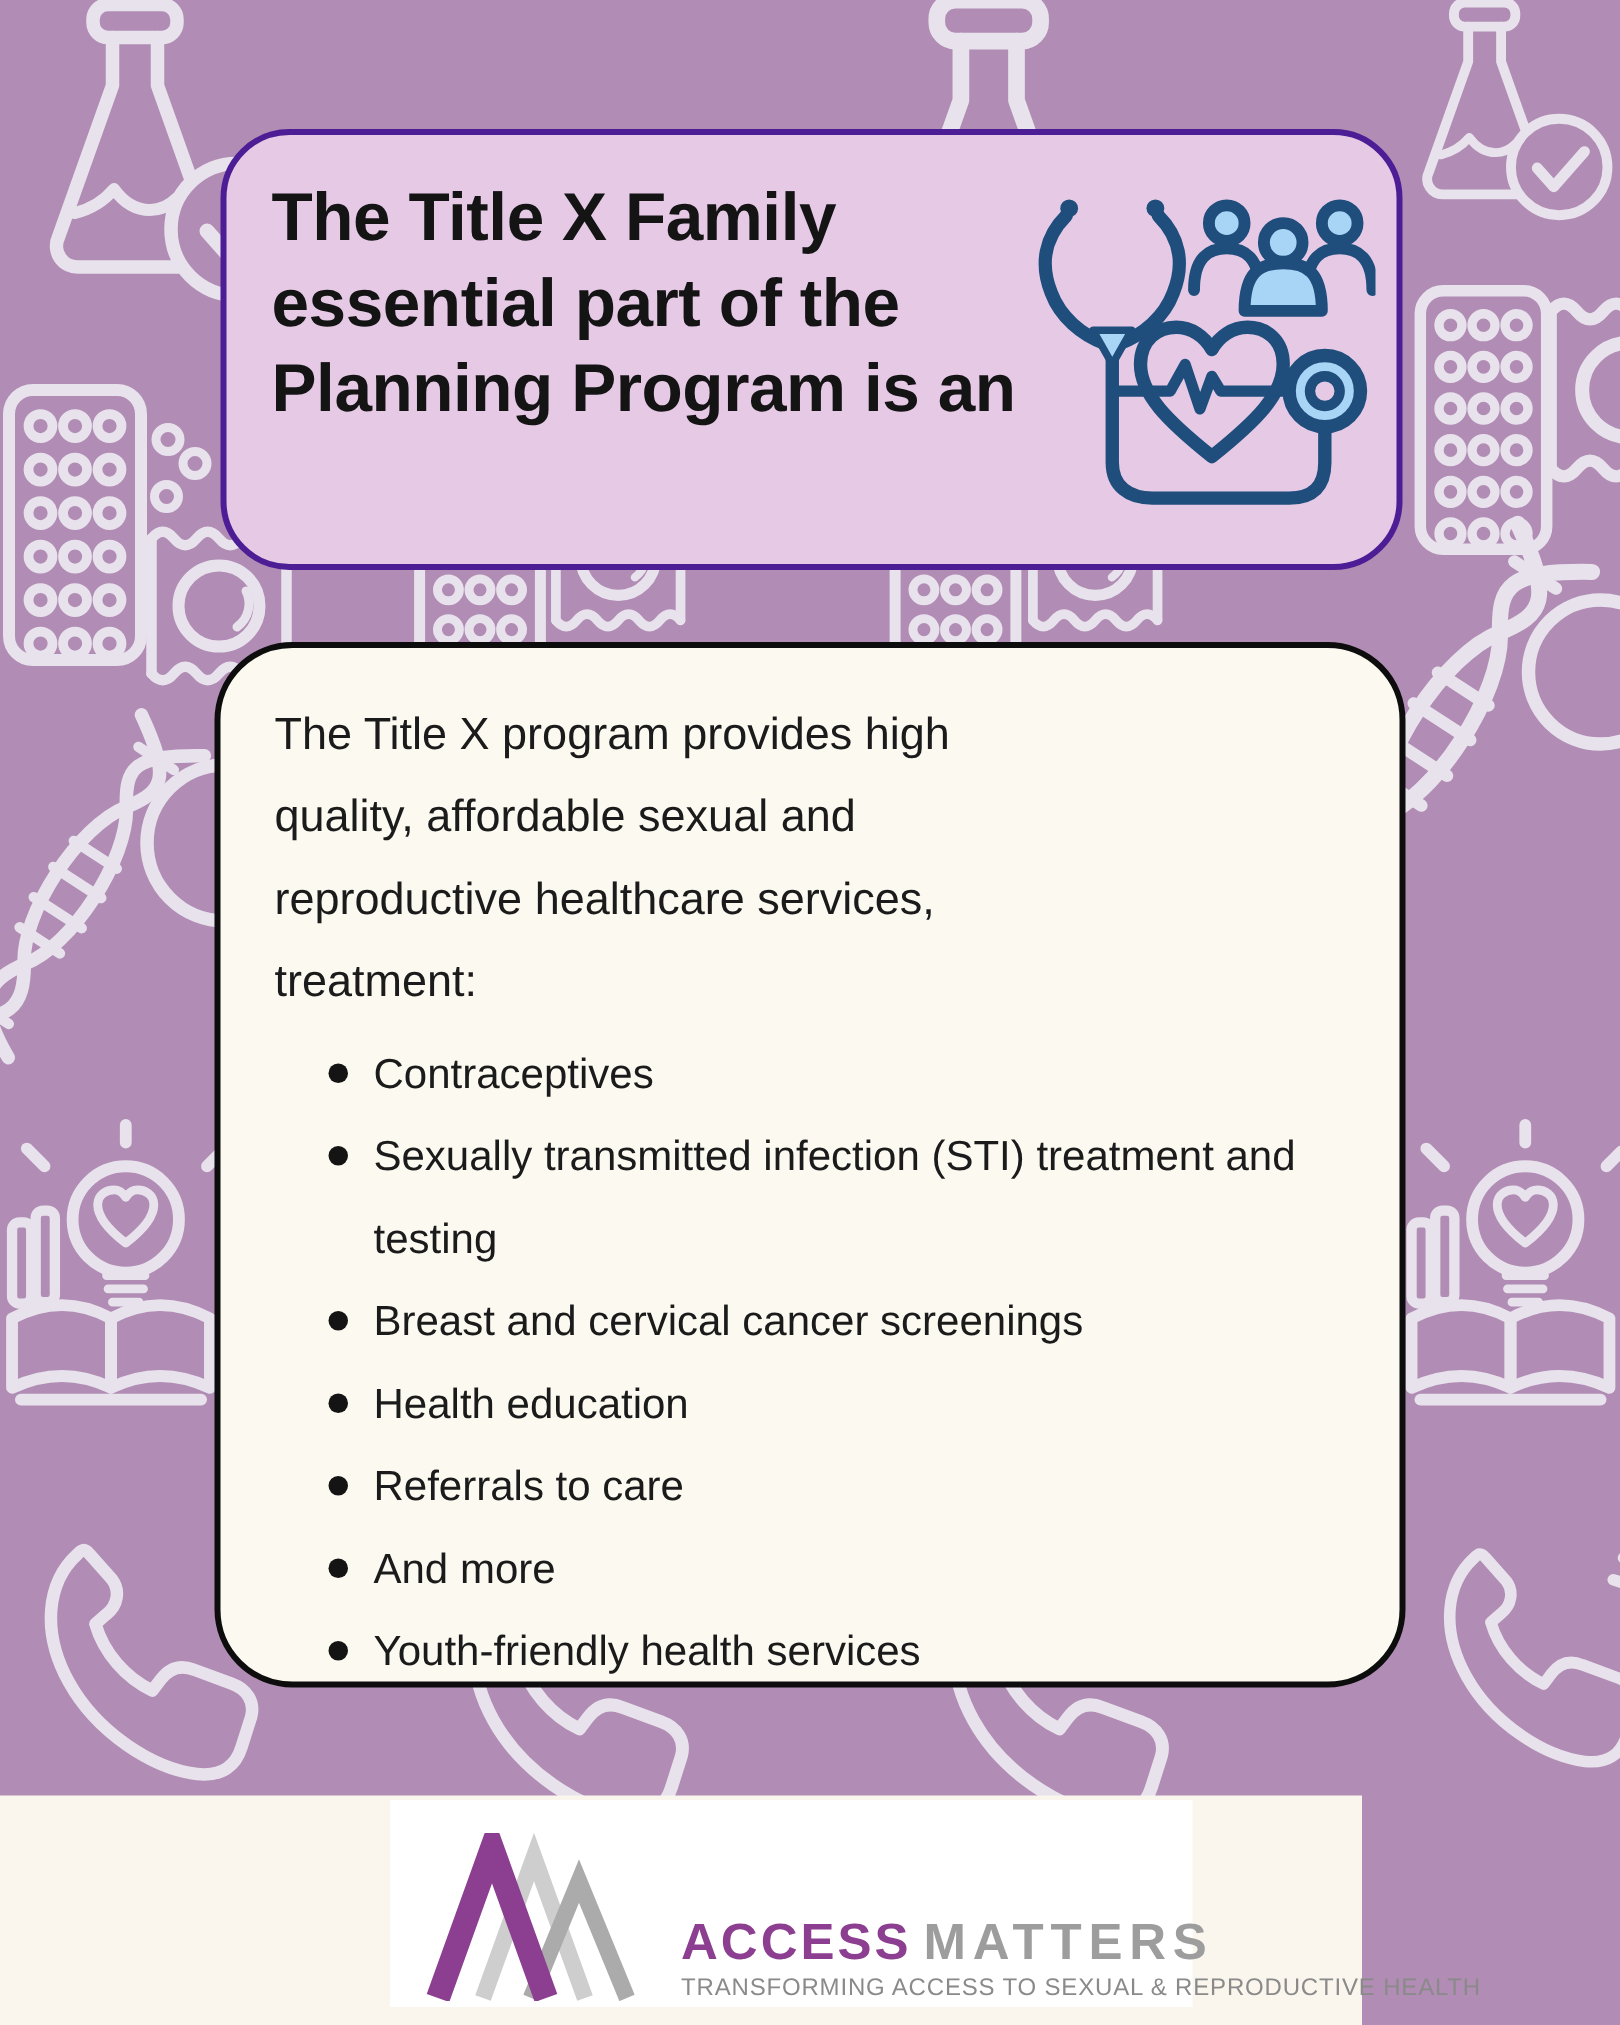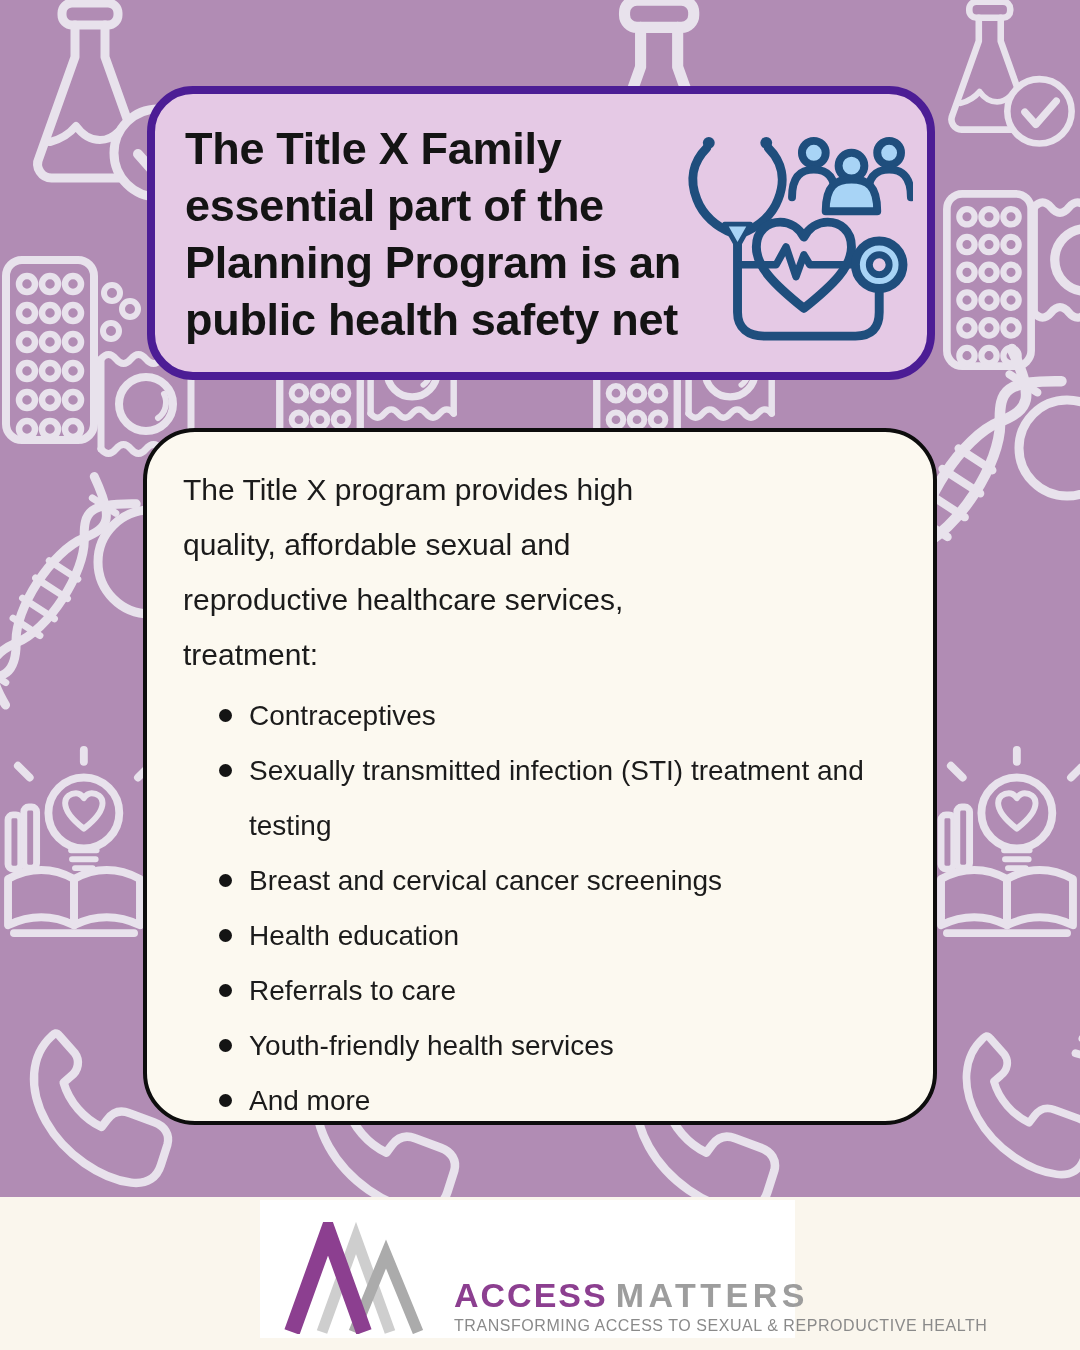--- a/index.html
+++ b/index.html
@@ -9,21 +9,21 @@
     font-family:"Liberation Sans","DejaVu Sans",sans-serif;
   }
   svg symbol{overflow:visible}
   
   #bgpattern{position:absolute;left:0;top:0;z-index:0}
   #bgpattern *{stroke:#e8e2ec;fill:none;stroke-linecap:round;stroke-linejoin:round}
   #bgpattern .knockout{fill:#b18cb4}
   
   .title-card{
     position:absolute;left:147px;top:86px;width:788px;height:294px;box-sizing:border-box;
-    background:#e5c9e5;border:8px solid #4c1d95;border-radius:46px;
+    background:#e5c9e5;border:4px solid #4c1d95;border-radius:46px;
     padding:26px 0 0 30px;z-index:2;
   }
   .title-line{
     font-size:45px;line-height:57px;font-weight:700;color:#141414;
     letter-spacing:-0.3px;white-space:nowrap;
   }
   .hicon{position:absolute;right:14px;top:34px}
   .hicon path,.hicon circle{stroke-linecap:round;stroke-linejoin:round}
   
   .body-card{
@@ -35,21 +35,21 @@
   .bullet-list{list-style:none;margin:6px 0 0 0;padding:0}
   .bullet-list li{
     position:relative;padding-left:66px;font-size:28px;line-height:55px;max-width:690px;
   }
   .bullet-list li::before{
     content:"";position:absolute;left:36px;top:21px;width:13px;height:13px;border-radius:50%;
     background:#141414;
   }
   
   .footer{
-    position:absolute;left:0;top:1197px;width:1080px;height:153px;background:#faf6ed;z-index:3;
+    position:absolute;left:0;top:1197px;width:908px;height:153px;background:#faf6ed;z-index:3;
   }
   .logo-box{position:absolute;left:260px;top:3px;width:535px;height:138px;background:#ffffff}
   .am-mark{position:absolute;left:24px;top:22px}
   .logo-text{position:absolute;left:194px;top:78px;white-space:nowrap}
   .brand{font-weight:700;font-size:34px;line-height:34px}
   .brand-access{color:#8c3f90;letter-spacing:2px}
   .brand-matters{color:#9d9d9d;letter-spacing:4.5px;margin-left:8px}
   .tagline{font-size:16px;letter-spacing:0.55px;color:#8a8a8a;margin-top:5px}
 </style>
 </head>
@@ -162,21 +162,20 @@
       <use href="#sym-phone" x="298" y="1036" width="192" height="196"></use>
       <use href="#sym-phone" x="618" y="1036" width="192" height="196"></use>
       <use href="#sym-phone" x="950" y="1018" width="172" height="176"></use>
     </g>
   </svg>
 
   <div class="title-card">
     <div class="title-line">The Title X Family</div>
     <div class="title-line">essential part of the</div>
     <div class="title-line">Planning Program is an</div>
-    <div class="title-line">public health safety net</div>
 
     <svg class="hicon" width="238" height="218" viewBox="0 0 240 220" aria-hidden="true">
 
       <path d="M63 116 V186 C63 202 74 210 90 210 H182 C198 210 206 202 206 186 V160" fill="none" stroke="#1f4e7d" stroke-width="9"></path>
 
       <path d="M32 20 C18 34 14 52 22 72 C28 88 42 100 58 106" fill="none" stroke="#1f4e7d" stroke-width="9"></path>
       <path d="M94 20 C108 34 112 52 104 72 C98 88 84 100 68 106" fill="none" stroke="#1f4e7d" stroke-width="9"></path>
       <circle cx="34" cy="15" r="6" fill="#1f4e7d"></circle>
       <circle cx="92" cy="15" r="6" fill="#1f4e7d"></circle>
       <path d="M50 97 L76 97 L63 120 Z" fill="#a8d4f6" stroke="#1f4e7d" stroke-width="5"></path>
@@ -200,22 +199,22 @@
     <div class="intro-line">The Title X program provides high</div>
     <div class="intro-line">quality, affordable sexual and</div>
     <div class="intro-line">reproductive healthcare services,</div>
     <div class="intro-line">treatment:</div>
     <ul class="bullet-list">
       <li>Contraceptives</li>
       <li>Sexually transmitted infection (STI) treatment and testing</li>
       <li>Breast and cervical cancer screenings</li>
       <li>Health education</li>
       <li>Referrals to care</li>
+      <li>And more</li>
       <li>Youth-friendly health services</li>
-      <li>And more</li>
     </ul>
   </div>
 
   <div class="footer">
     <div class="logo-box">
       <svg class="am-mark" width="150" height="112" viewBox="0 0 150 112" aria-hidden="true">
         <path d="M38 110 L72 16 L106 110" fill="none" stroke="#cecece" stroke-width="11" stroke-linejoin="miter"></path>
         <path d="M70 110 L102 32 L134 110" fill="none" stroke="#ababab" stroke-width="11" stroke-linejoin="miter"></path>
         <path d="M8 110 L44 10 L80 110" fill="none" stroke="#8c3f90" stroke-width="16" stroke-linejoin="miter"></path>
       </svg>

